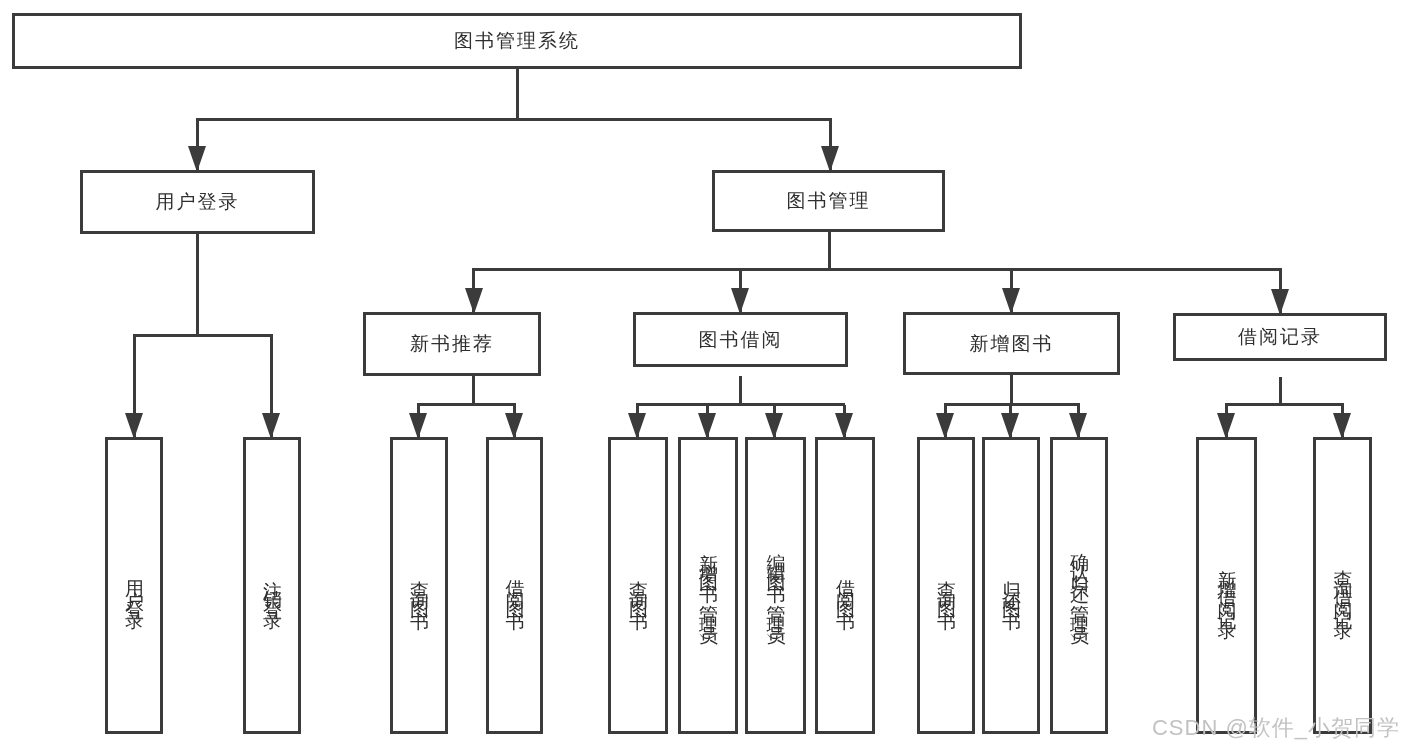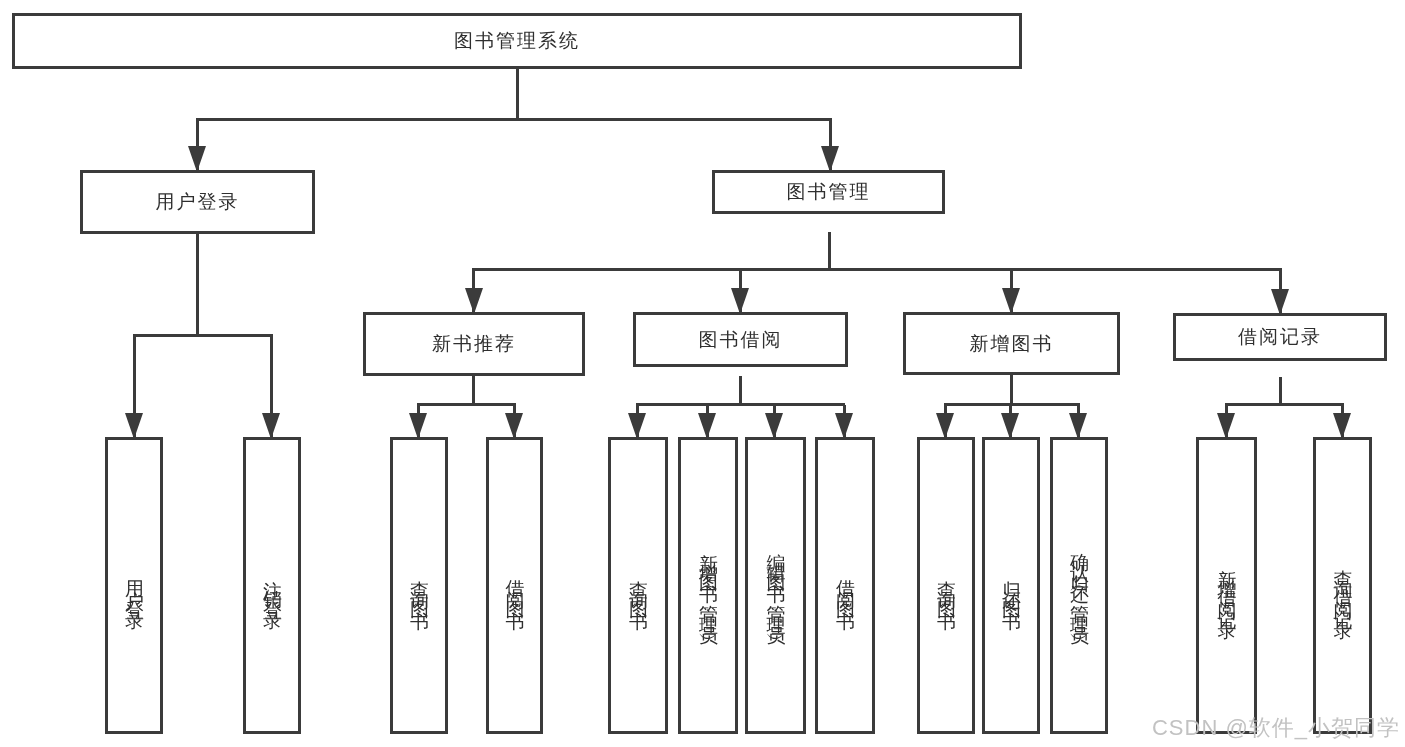--- a/index.html
+++ b/index.html
@@ -118,24 +118,24 @@
       <div class="arrowhead" style="left: 1217px; top: 413px;"></div>
       <div class="arrowhead" style="left: 1333px; top: 413px;"></div>
     </div>
   <div>
       <div class="node horizontal" style="left: 12px; top: 13px; width: 1010px; height: 56px;">
         <span class="node-label">图书管理系统</span>
       </div>
       <div class="node horizontal" style="left: 80px; top: 170px; width: 235px; height: 64px;">
         <span class="node-label">用户登录</span>
       </div>
-      <div class="node horizontal" style="left: 712px; top: 170px; width: 233px; height: 44px;">
+      <div class="node horizontal" style="left: 712px; top: 170px; width: 233px; height: 62px;">
         <span class="node-label">图书管理</span>
       </div>
-      <div class="node horizontal" style="left: 363px; top: 312px; width: 222px; height: 64px;">
+      <div class="node horizontal" style="left: 363px; top: 312px; width: 178px; height: 64px;">
         <span class="node-label">新书推荐</span>
       </div>
       <div class="node horizontal" style="left: 633px; top: 312px; width: 215px; height: 55px;">
         <span class="node-label">图书借阅</span>
       </div>
       <div class="node horizontal" style="left: 903px; top: 312px; width: 217px; height: 63px;">
         <span class="node-label">新增图书</span>
       </div>
       <div class="node horizontal" style="left: 1173px; top: 313px; width: 214px; height: 48px;">
         <span class="node-label">借阅记录</span>

